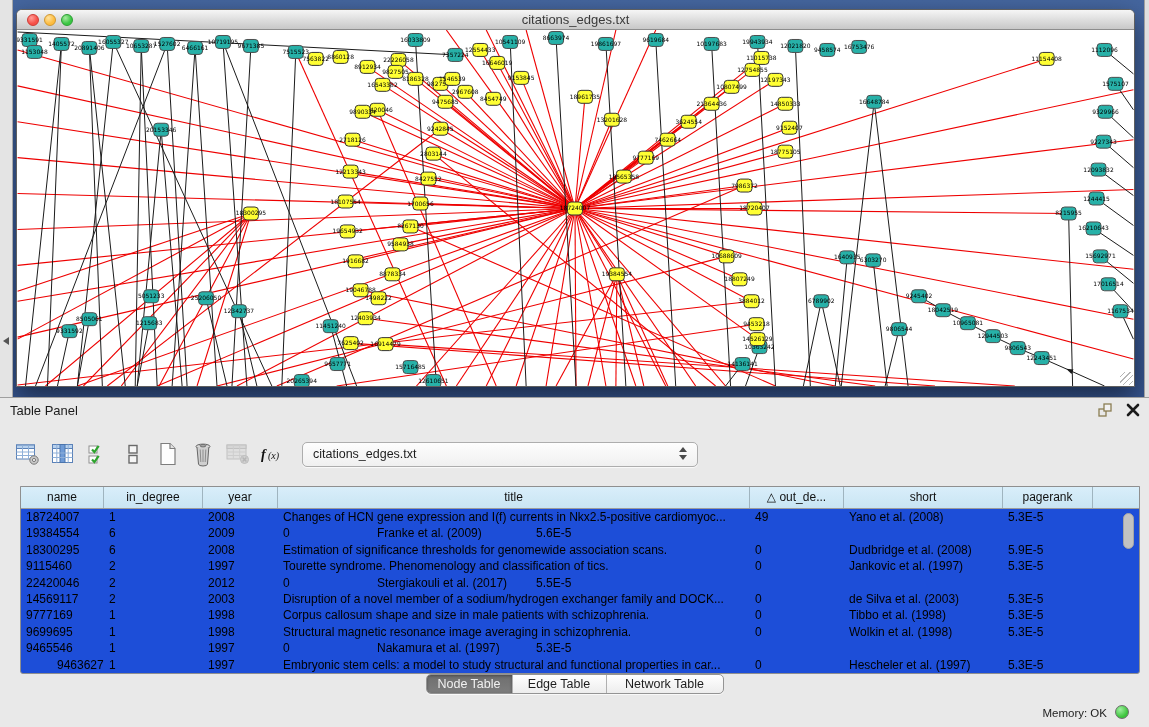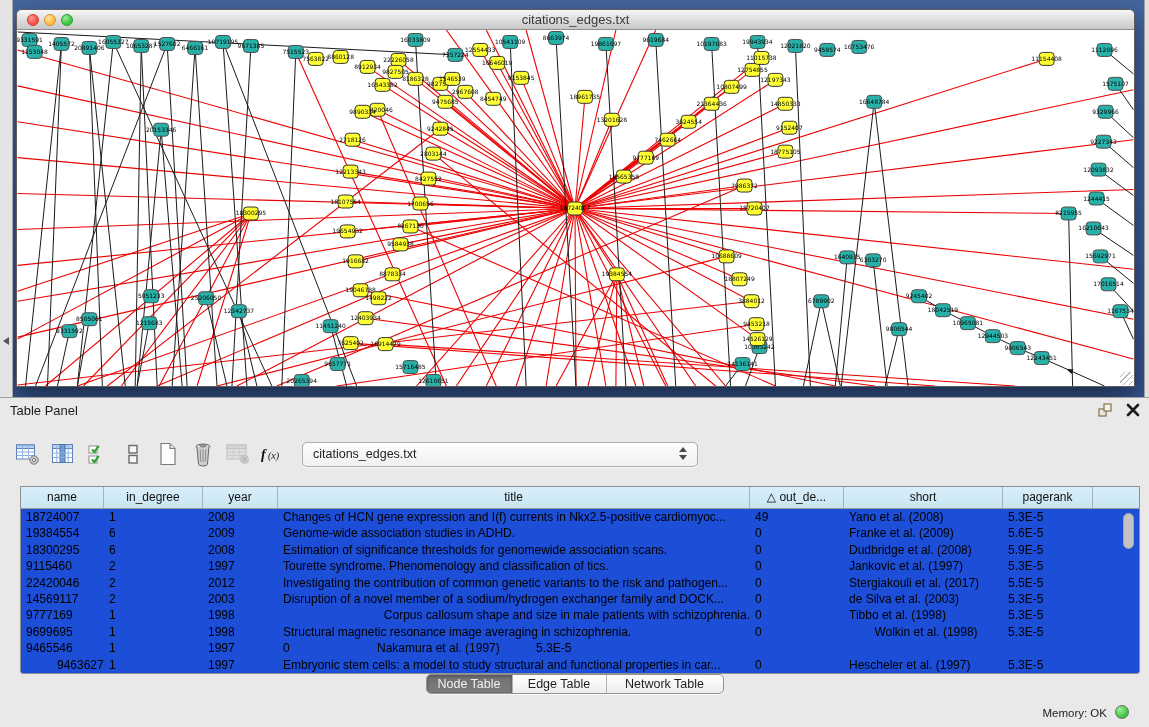--- a/index.html
+++ b/index.html
@@ -605,21 +605,20 @@
             <div class="td" style="width: 75px;">2008</div>
             <div class="td" style="width: 472px;">Changes of HCN gene expression and I(f) currents in Nkx2.5-positive cardiomyoc...</div>
             <div class="td" style="width: 94px;">49</div>
             <div class="td" style="width: 159px;">Yano et al. (2008)</div>
             <div class="td" style="width: 90px;">5.3E-5</div>
           </div>
           <div class="tr">
             <div class="td" style="width: 83px;">19384554</div>
             <div class="td" style="width: 99px;">6</div>
             <div class="td" style="width: 75px;">2009</div>
-            <div class="td" style="width: 472px;">Genome-wide association studies in ADHD.</div>
             <div class="td" style="width: 94px;">0</div>
             <div class="td" style="width: 159px;">Franke et al. (2009)</div>
             <div class="td" style="width: 90px;">5.6E-5</div>
           </div>
           <div class="tr">
             <div class="td" style="width: 83px;">18300295</div>
             <div class="td" style="width: 99px;">6</div>
             <div class="td" style="width: 75px;">2008</div>
             <div class="td" style="width: 472px;">Estimation of significance thresholds for genomewide association scans.</div>
             <div class="td" style="width: 94px;">0</div>
@@ -632,50 +631,49 @@
             <div class="td" style="width: 75px;">1997</div>
             <div class="td" style="width: 472px;">Tourette syndrome. Phenomenology and classification of tics.</div>
             <div class="td" style="width: 94px;">0</div>
             <div class="td" style="width: 159px;">Jankovic et al. (1997)</div>
             <div class="td" style="width: 90px;">5.3E-5</div>
           </div>
           <div class="tr">
             <div class="td" style="width: 83px;">22420046</div>
             <div class="td" style="width: 99px;">2</div>
             <div class="td" style="width: 75px;">2012</div>
-            <div class="td" style="width: 472px;">Investigating the contribution of common genetic variants to the risk and pathogen...</div>
             <div class="td" style="width: 94px;">0</div>
             <div class="td" style="width: 159px;">Stergiakouli et al. (2017)</div>
             <div class="td" style="width: 90px;">5.5E-5</div>
           </div>
           <div class="tr">
             <div class="td" style="width: 83px;">14569117</div>
             <div class="td" style="width: 99px;">2</div>
             <div class="td" style="width: 75px;">2003</div>
             <div class="td" style="width: 472px;">Disruption of a novel member of a sodium/hydrogen exchanger family and DOCK...</div>
             <div class="td" style="width: 94px;">0</div>
             <div class="td" style="width: 159px;">de Silva et al. (2003)</div>
             <div class="td" style="width: 90px;">5.3E-5</div>
           </div>
           <div class="tr">
             <div class="td" style="width: 83px;">9777169</div>
             <div class="td" style="width: 99px;">1</div>
             <div class="td" style="width: 75px;">1998</div>
-            <div class="td" style="width: 472px; text-align: right;">Corpus callosum shape and size in male patients with schizophrenia.</div>
+            <div class="td" style="width: 472px;">Corpus callosum shape and size in male patients with schizophrenia.</div>
             <div class="td" style="width: 94px;">0</div>
             <div class="td" style="width: 159px;">Tibbo et al. (1998)</div>
             <div class="td" style="width: 90px;">5.3E-5</div>
           </div>
           <div class="tr">
             <div class="td" style="width: 83px;">9699695</div>
             <div class="td" style="width: 99px;">1</div>
             <div class="td" style="width: 75px;">1998</div>
             <div class="td" style="width: 472px;">Structural magnetic resonance image averaging in schizophrenia.</div>
             <div class="td" style="width: 94px;">0</div>
-            <div class="td" style="width: 159px; text-align: center;">Wolkin et al. (1998)</div>
+            <div class="td" style="width: 159px;">Wolkin et al. (1998)</div>
             <div class="td" style="width: 90px;">5.3E-5</div>
           </div>
           <div class="tr">
             <div class="td" style="width: 83px;">9465546</div>
             <div class="td" style="width: 99px;">1</div>
             <div class="td" style="width: 75px;">1997</div>
             <div class="td" style="width: 94px;">0</div>
             <div class="td" style="width: 159px;">Nakamura et al. (1997)</div>
             <div class="td" style="width: 90px;">5.3E-5</div>
           </div>

